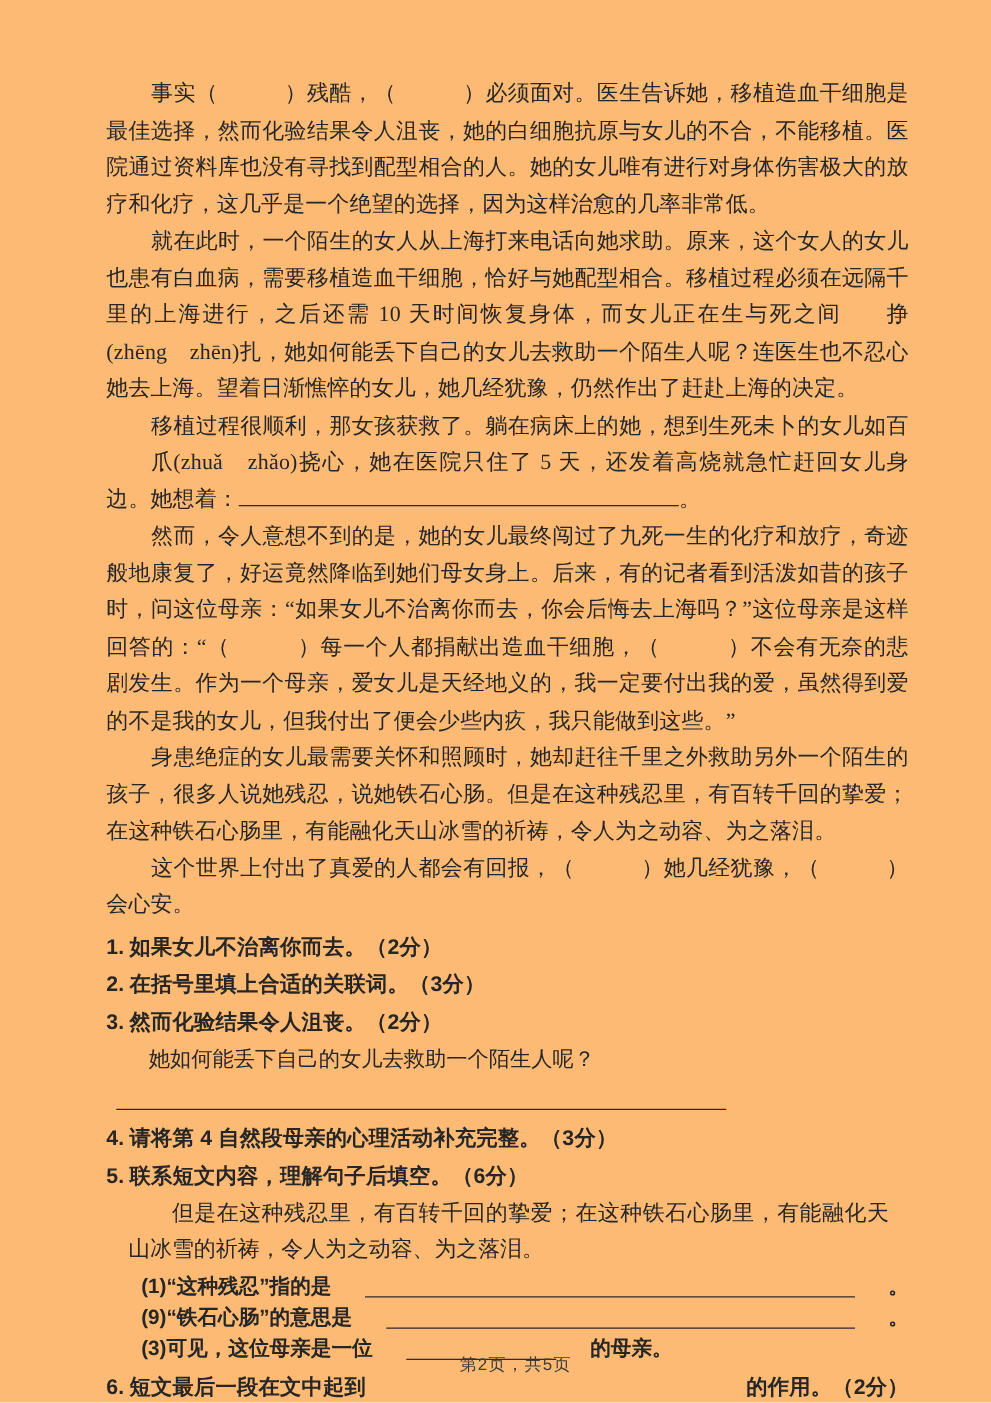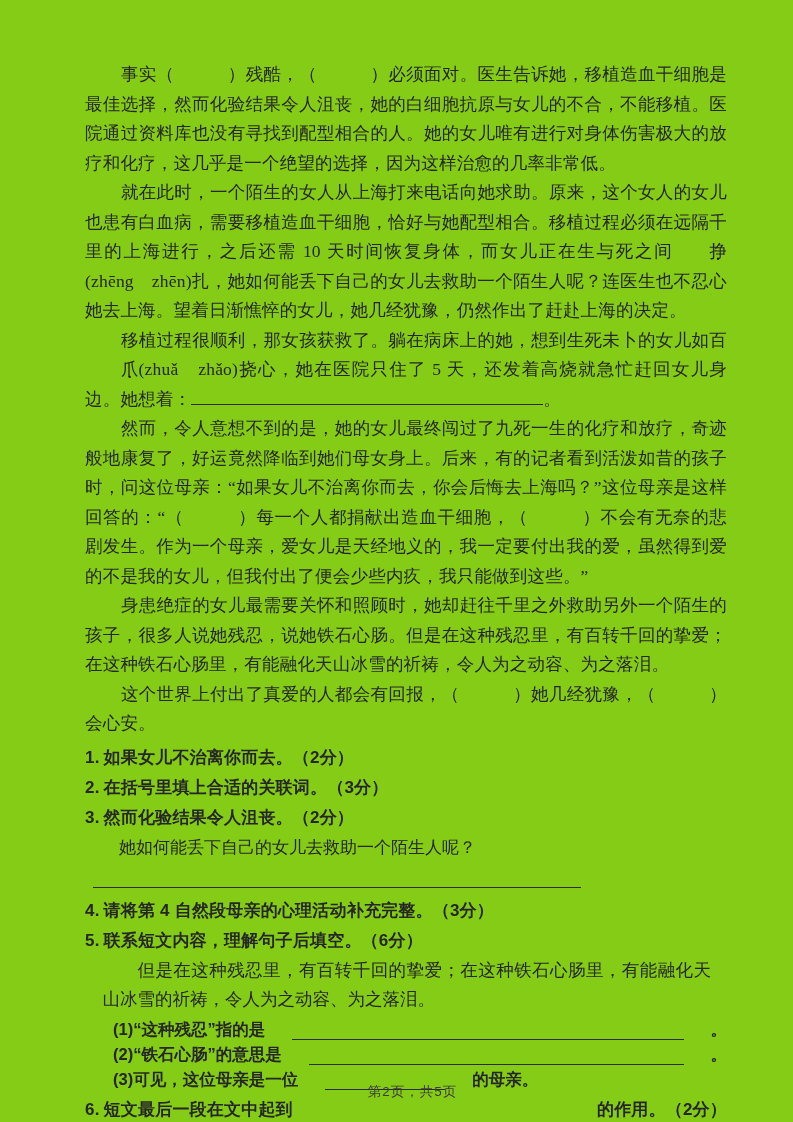--- a/index.html
+++ b/index.html
@@ -1,19 +1,19 @@
 <!DOCTYPE html>
 <html><head>
 <meta charset="utf-8">
 <style>
   html,body{margin:0;padding:0;background:#ffffff;}
   .page{
     position:relative;
     width:793px;height:1122px;
-    background:#84cc16;
+    background:#fdba74;
     color:#262626;
     box-sizing:border-box;
     padding:60px 66px 0 85px;
     font-family:"Liberation Serif", serif;
     font-size:17.5px;
     line-height:29.5px;
     overflow:hidden;
   }
   
   .passage p.para{
@@ -61,21 +61,21 @@
     font-family:"Liberation Serif", serif;
     font-weight:400;
     text-indent:2em;
     padding-left:1em;
     text-align:justify;
     line-height:29.5px;
     margin:0 16px 2px 0;
   }
   .sub-row{
     display:flex;
-    align-items:center;
+    align-items:flex-start;
     font-family:"Liberation Sans", sans-serif;
     font-weight:700;
     font-size:16.5px;
     line-height:25px;
     padding-left:28px;
     margin-top:0;
     gap:25px;
   }
   .sub-label,.sub-suffix{white-space:nowrap;}
   .fill{
@@ -141,21 +141,21 @@
       <span class="q-num">5.</span><span class="q-text">联系短文内容，理解句子后填空。（6分）</span>
     </div>
     <div class="q5-quote">但是在这种残忍里，有百转千回的挚爱；在这种铁石心肠里，有能融化天山冰雪的祈祷，令人为之动容、为之落泪。</div>
     <div id="q5-subs">
         <div class="sub-row">
           <span class="sub-label">(1)“这种残忍”指的是</span>
           <span class="fill"></span>
           <span class="sub-suffix">。</span>
         </div>
         <div class="sub-row">
-          <span class="sub-label">(2)“铁石心肠”的意思是</span>
+          <span class="sub-label">(9)“铁石心肠”的意思是</span>
           <span class="fill"></span>
           <span class="sub-suffix">。</span>
         </div>
         <div class="sub-row">
           <span class="sub-label">(3)可见，这位母亲是一位</span>
           <span class="fill fixed" style="width: 120px;"></span>
           <span class="sub-suffix">的母亲。</span>
         </div>
       </div>
 

